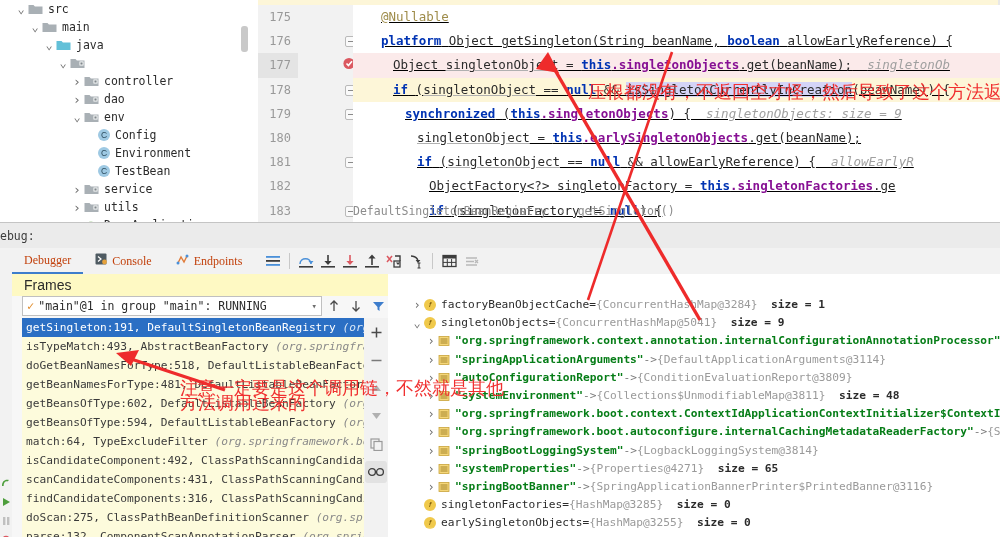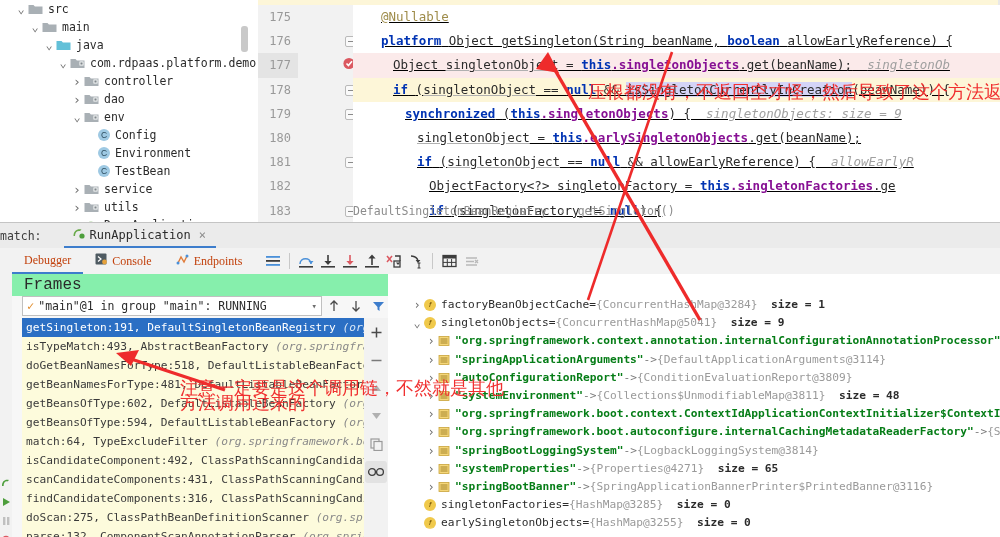--- a/index.html
+++ b/index.html
@@ -115,22 +115,22 @@
   .dtab.active { border-bottom:2px solid #3d7dcc; }
   .tbsep { width:1px; height:16px; background:#c8c8c8; margin: 0 5px; }
   .tbtn { width: 22px; height: 22px; display:flex; align-items:center; justify-content:center; }
 
   .panes { position:absolute; left:12px; top:51px; right:0; bottom:0; display:flex; }
   .pane-frames { position:relative; width: 376px; height:100%; background:#f7f7f7; }
   .pane-vars { position:relative; flex:1; height:100%; background:#ffffff; }
 
   .pane-hdr {
     height: 22px; display:flex; align-items:center; padding-left:12px;
-    font-size: 16px; color:#2b2b2b; font-family:Liberation Mono, monospace;
-    background:#86efac;
+    font-size: 14px; color:#2b2b2b; font-family:Liberation Sans, sans-serif;
+    background:#fef9c3;
   }
   .pane-vars .pane-hdr { border-top: 2px solid #3d7dcc; }
 
   .thread-row {
     position:absolute; left: 10px; top: 22px; width: 300px; height: 20px;
     background:#ffffff; border:1px solid #c0c0c0; display:flex; align-items:center;
     padding: 0 4px; font-size: 11.5px; font-family:"DejaVu Sans Mono", monospace;
     color:#2b2b2b;
   }
   .thread-chk { color:#e08b2a; font-size: 12px; margin-right:4px; font-weight:bold;}
@@ -231,21 +231,20 @@
           <span class="tree-label">java</span>
         </div>
         <div class="tree-row">
           <span class="ind" style="width: 56px;"></span>
           <span class="tw" style="font-size: 12px; line-height: 10px;">⌄</span>
           <span class="ic"><svg width="15" height="12" viewBox="0 0 15 12">
               <path d="M0.5 2 h5 l1.4 1.6 H14.5 V11 H0.5 Z" fill="#a9b0b5"></path>
               <rect x="9.5" y="4.5" width="4" height="4" fill="#ffffff"></rect>
               <rect x="10.4" y="5.4" width="2.2" height="2.2" fill="#7f878c"></rect>
             </svg></span>
-          <span class="tree-label">com.rdpaas.platform.demo</span>
         </div>
         <div class="tree-row">
           <span class="ind" style="width: 70px;"></span>
           <span class="tw" style="font-size: 13px;">›</span>
           <span class="ic"><svg width="15" height="12" viewBox="0 0 15 12">
               <path d="M0.5 2 h5 l1.4 1.6 H14.5 V11 H0.5 Z" fill="#a9b0b5"></path>
               <rect x="9.5" y="4.5" width="4" height="4" fill="#ffffff"></rect>
               <rect x="10.4" y="5.4" width="2.2" height="2.2" fill="#7f878c"></rect>
             </svg></span>
           <span class="tree-label">controller</span>
@@ -425,31 +424,21 @@
     <div class="breadcrumb">
       <span>DefaultSingletonBeanRegistry</span>
       <span class="sep">›</span>
       <span>getSingleton()</span>
     </div>
   </div>
 
   <div class="debug-panel">
 
     <div class="dbg-titlebar">
-      <span class="dbg-title-label">match:</span>
-      <div class="run-tab">
-        <span>
-          <svg width="13" height="13" viewBox="0 0 13 13">
-            <path d="M1.5 9 C1.5 4, 5 1.5, 9.5 2.5 L8 4 C5 3.5, 3 5.5, 3 9 Z" fill="#6aaa4b"></path>
-            <circle cx="10" cy="9" r="2.6" fill="#4d9e3c"></circle>
-          </svg>
-        </span>
-        <span>RunApplication</span>
-        <span class="tab-close">×</span>
-      </div>
+      <span class="dbg-title-label">ebug:</span>
     </div>
 
     <div class="dbg-tabs">
       <div class="dtab active">
         <span>Debugger</span>
       </div>
       <div class="dtab">
         <span>
           <svg width="12" height="12" viewBox="0 0 12 12">
               <rect x="0.5" y="0.5" width="11" height="11" fill="#4f5b62" rx="1"></rect>

